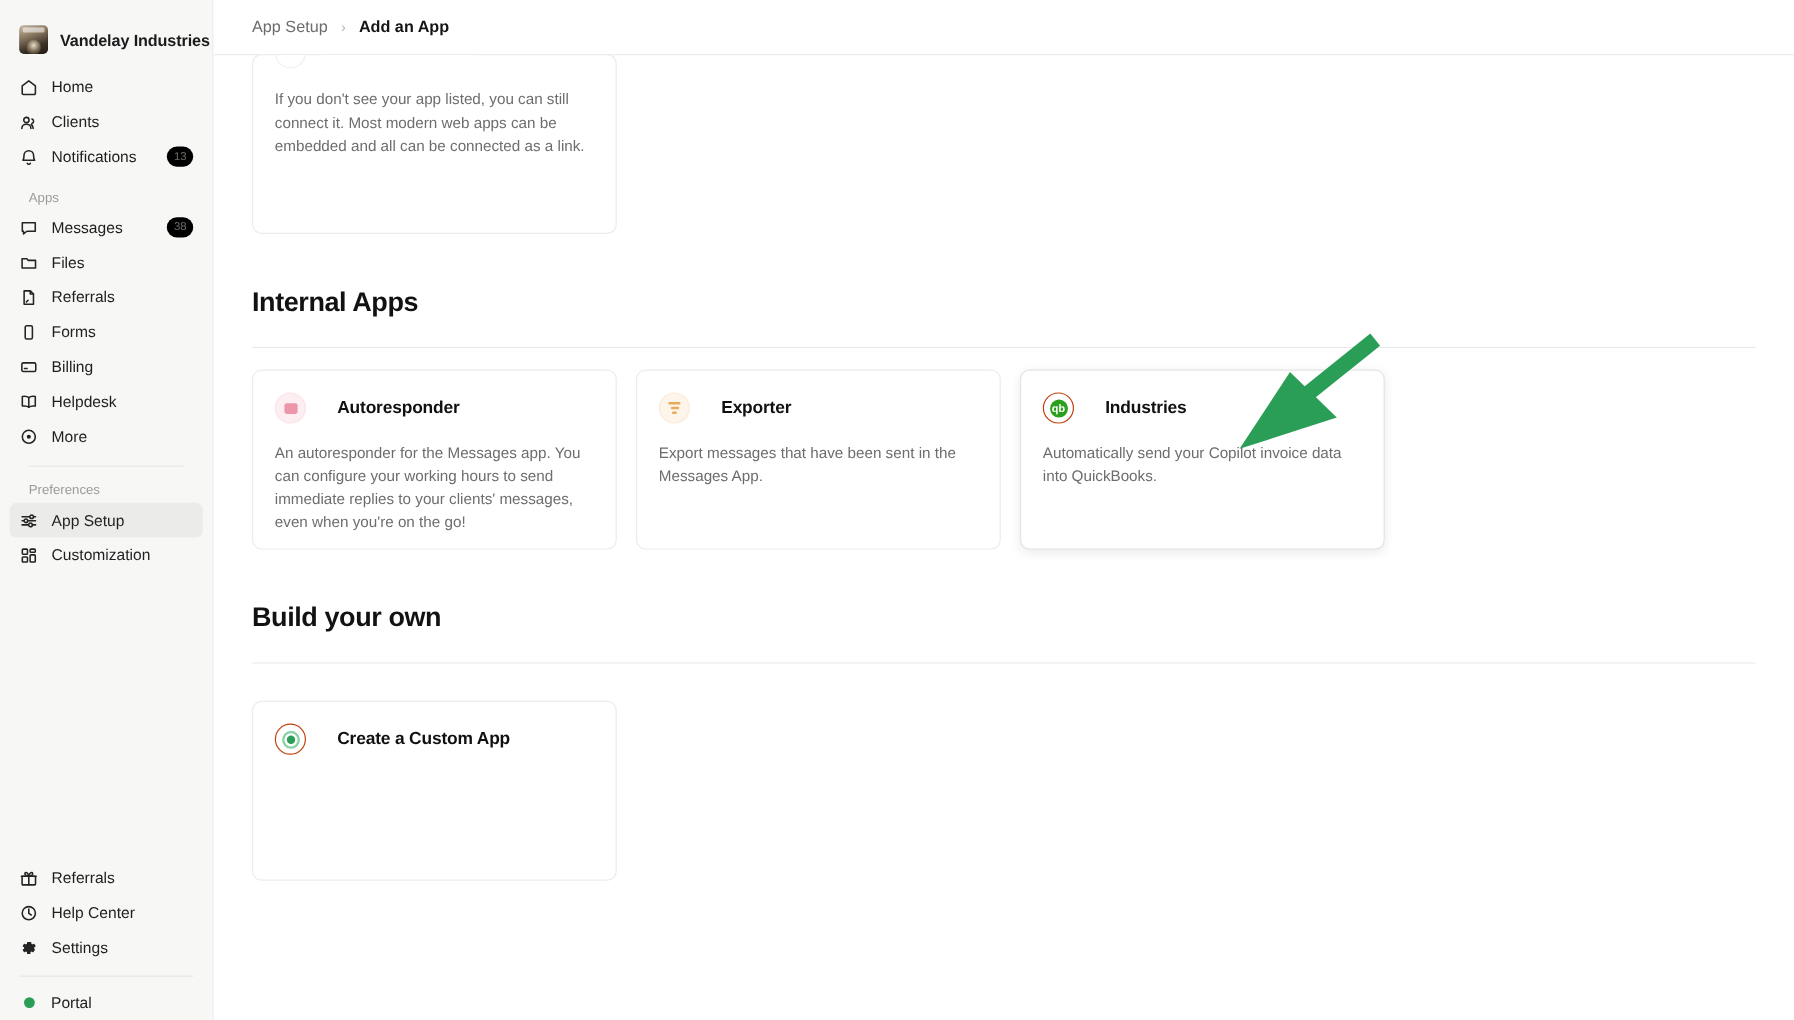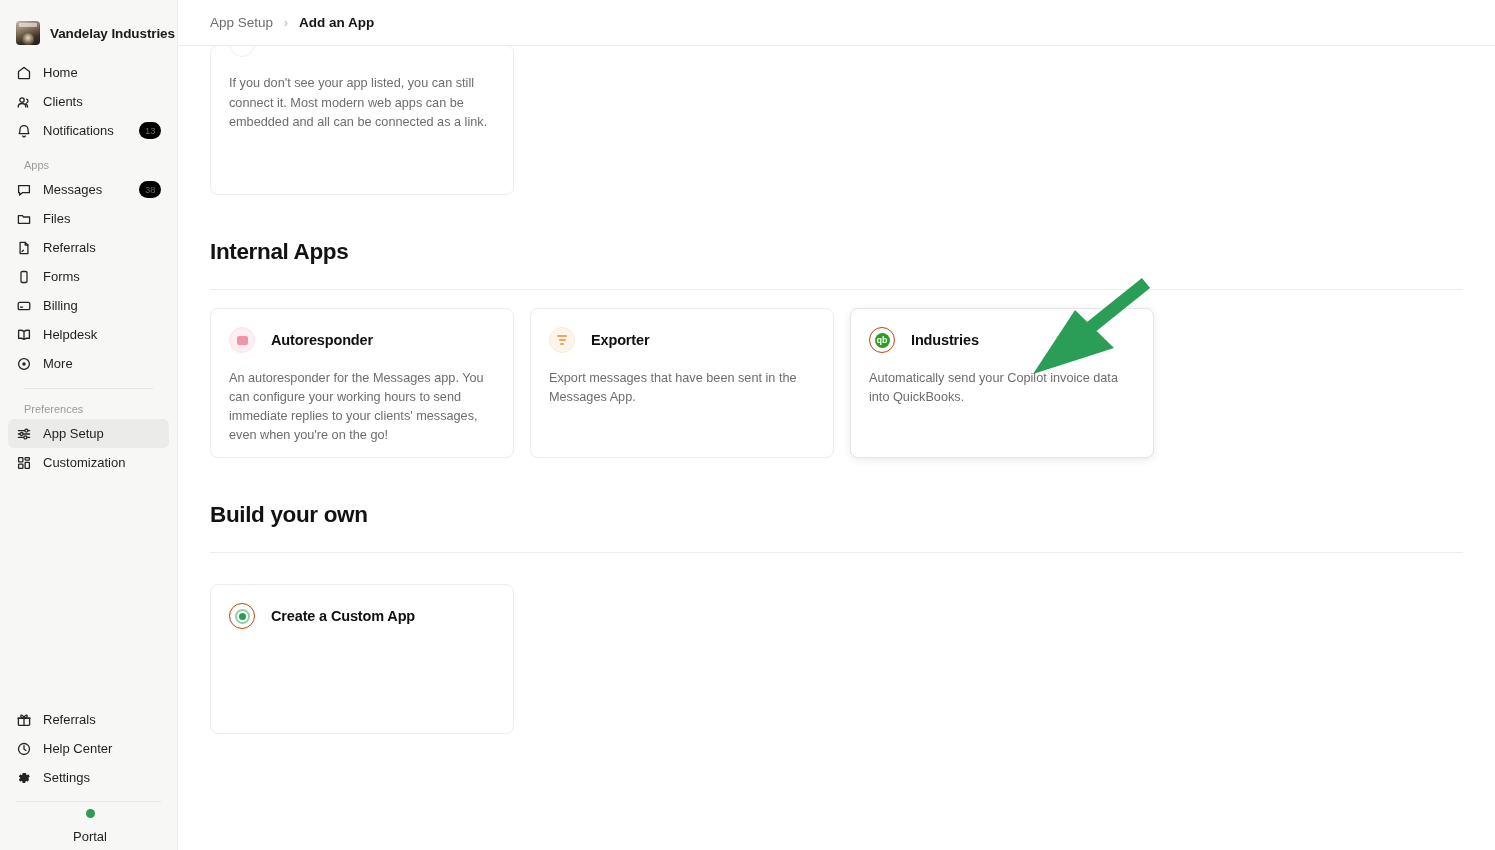--- a/index.html
+++ b/index.html
@@ -64,21 +64,21 @@
     font-size: 11px; color: #9b9b97; padding: 0 16px;
     margin-top: 14px; margin-bottom: 4px; font-weight: 400;
   }
   .divider { height: 1px; background: #e7e7e4; margin: 10px 16px 0 16px; }
   .spacer { flex: 1 1 auto; }
   .bottom-nav { padding: 0 8px 0 8px; }
   .dot-green {
     width: 9px; height: 9px; border-radius: 50%;
     background: #2a9d57; margin-left: 3.5px; flex: 0 0 9px;
   }
-  .portal-row { margin-bottom: 12px; flex-direction: column; }
+  .portal-row { margin-bottom: 0; }
 
   
   .main { flex: 1 1 auto; height: 850px; background: #fff; position: relative; overflow: hidden; }
   .topbar {
     height: 46px; border-bottom: 1px solid #ececec;
     display: flex; align-items: center; padding-left: 32px; background: #fff;
   }
   .crumb { font-size: 13.5px; color: #6d6d6d; cursor: pointer; }
   .crumb-sep { margin: 0 11px; color: #b4b4b4; font-size: 12px; }
   .crumb-current { font-size: 13.5px; color: #141414; font-weight: 700; }
@@ -121,21 +121,21 @@
   .card-grid { display: flex; gap: 16px; }
   .app-card {
     width: 304px; height: 150px; border: 1px solid #ececec;
     border-radius: 8px; background: #fff; padding: 18px;
     cursor: pointer; position: relative;
   }
   .app-card.hovered {
     box-shadow: 0 2px 9px rgba(0,0,0,0.085);
     border-color: #e4e4e4;
   }
-  .card-head { display: flex; align-items: center; gap: 16px; }
+  .card-head { display: flex; align-items: center; gap: 26px; }
   .card-badge {
     width: 26px; height: 26px; border-radius: 50%;
     display: flex; align-items: center; justify-content: center;
     flex: 0 0 26px;
   }
   .badge-rose { background: #fdeef1; border: 1px solid #fbe3e8; }
   .badge-amber { background: #fdf4ea; border: 1px solid #f9ead9; }
   .badge-white { background: #ffffff; border: 1px solid #c2410c; }
   .card-title { font-size: 14.5px; font-weight: 700; color: #101010; letter-spacing: -0.15px; }
   .card-desc {

